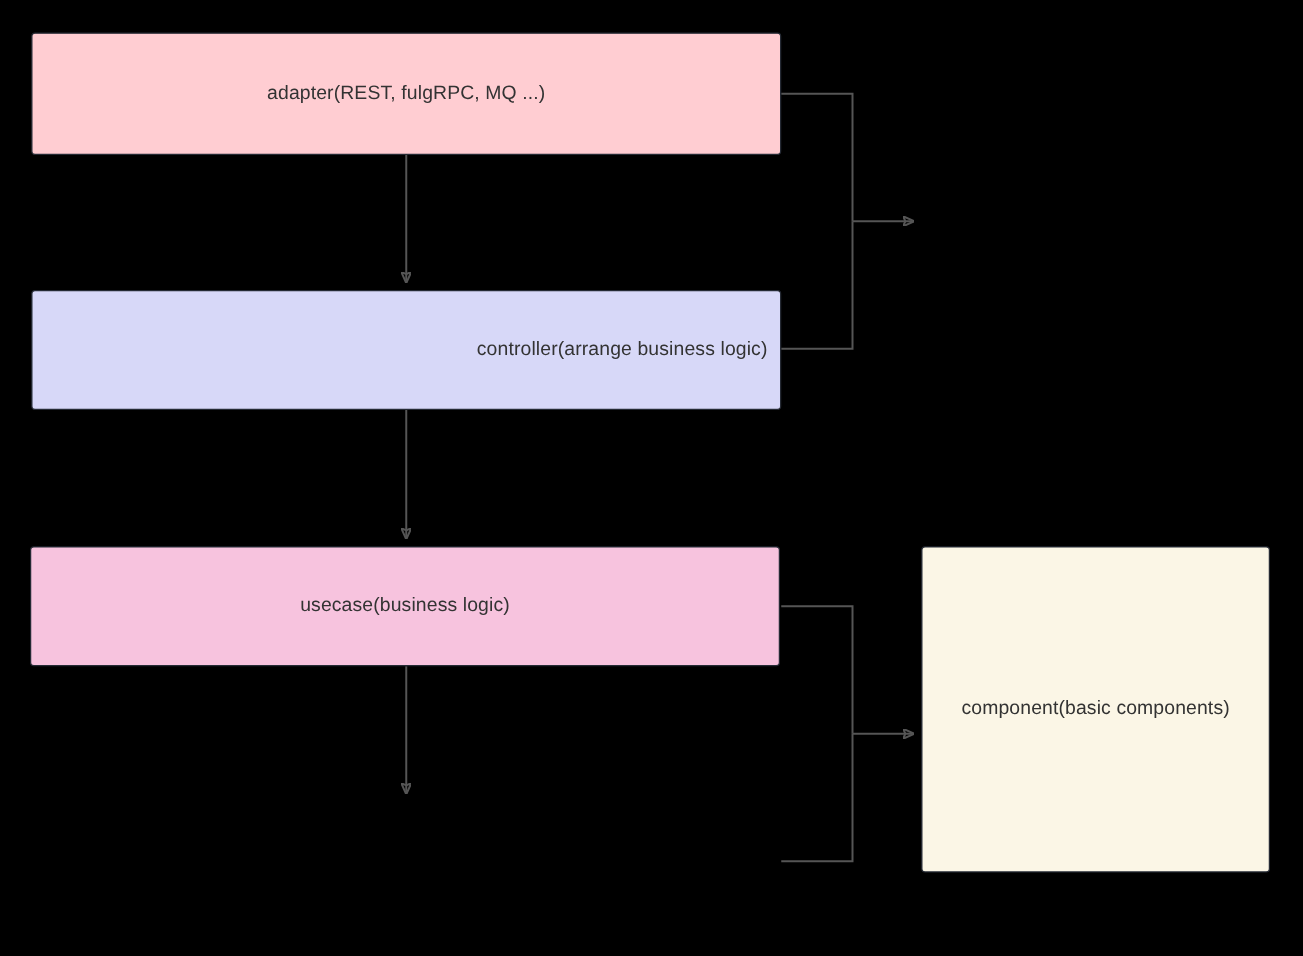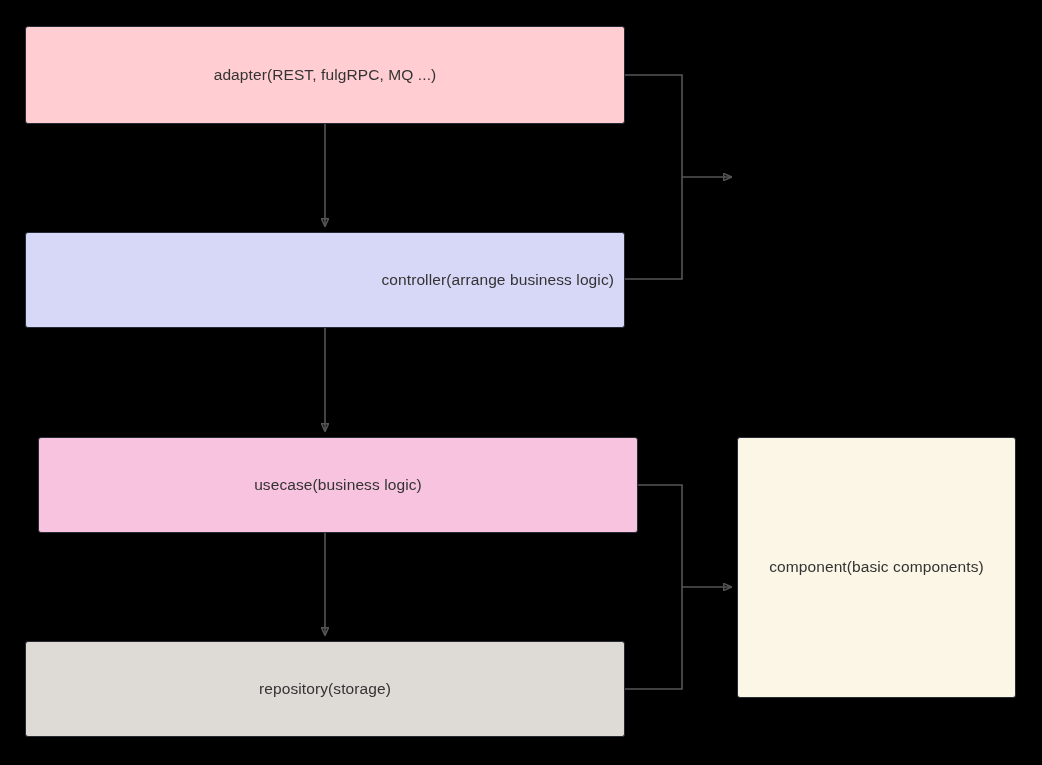--- a/index.html
+++ b/index.html
@@ -89,26 +89,23 @@
   </svg>
 
   <div class="node" id="node-adapter" style="left: 25px; top: 26px; width: 600px; height: 98px; background: rgb(255, 205, 210);">
     <span class="node-label">adapter(REST, fulgRPC, MQ ...)</span>
   </div>
 
   <div class="node" id="node-controller" style="left: 25px; top: 232px; width: 600px; height: 96px; background: rgb(215, 216, 248); justify-content: flex-end;">
     <span class="node-label">controller(arrange business logic)</span>
   </div>
 
-  <div class="node" id="node-usecase" style="left: 38px; top: 437px; width: 600px; height: 96px; background: rgb(247, 195, 222);">
+  <div class="node" id="node-usecase" style="left: 24px; top: 437px; width: 600px; height: 96px; background: rgb(247, 195, 222);">
     <span class="node-label">usecase(business logic)</span>
   </div>
 
-  <div class="node" id="node-repository" style="left: 25px; top: 641px; width: 600px; height: 96px; background: rgb(222, 218, 214);">
-    <span class="node-label">repository(storage)</span>
-  </div>
 
 
   <div class="node" id="node-component" style="left: 737px; top: 437px; width: 279px; height: 261px; background: rgb(251, 246, 230);">
     <span class="node-label">component(basic components)</span>
   </div>
 
 </div>
 
 </body></html>

